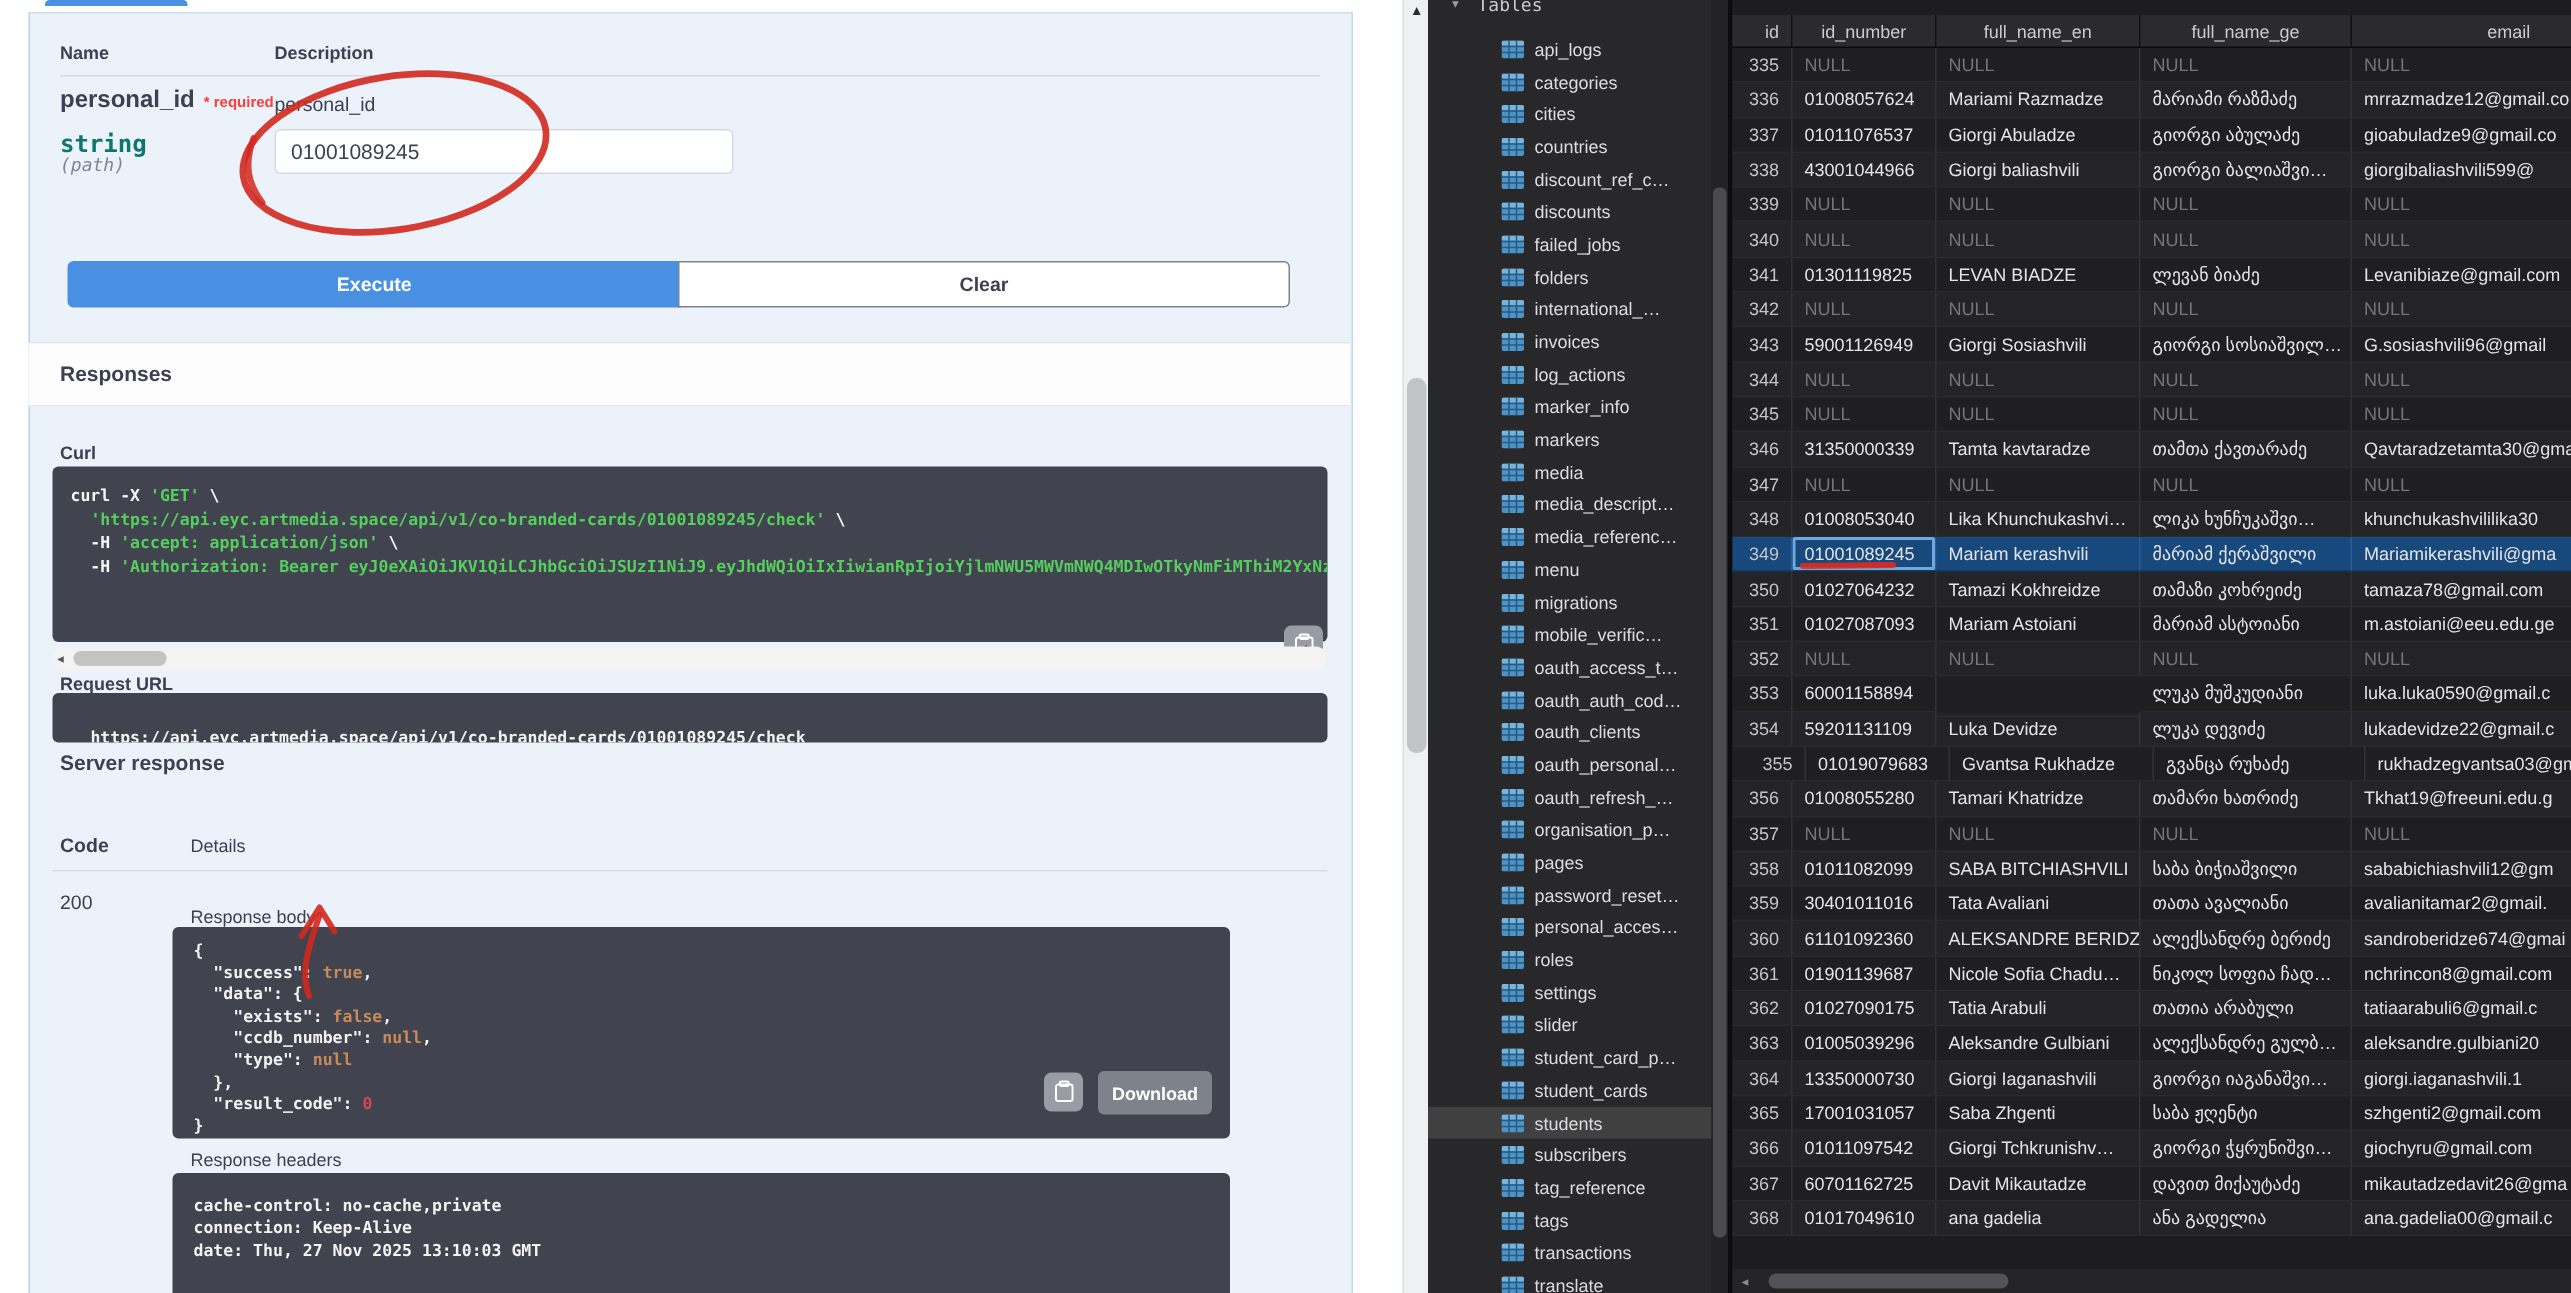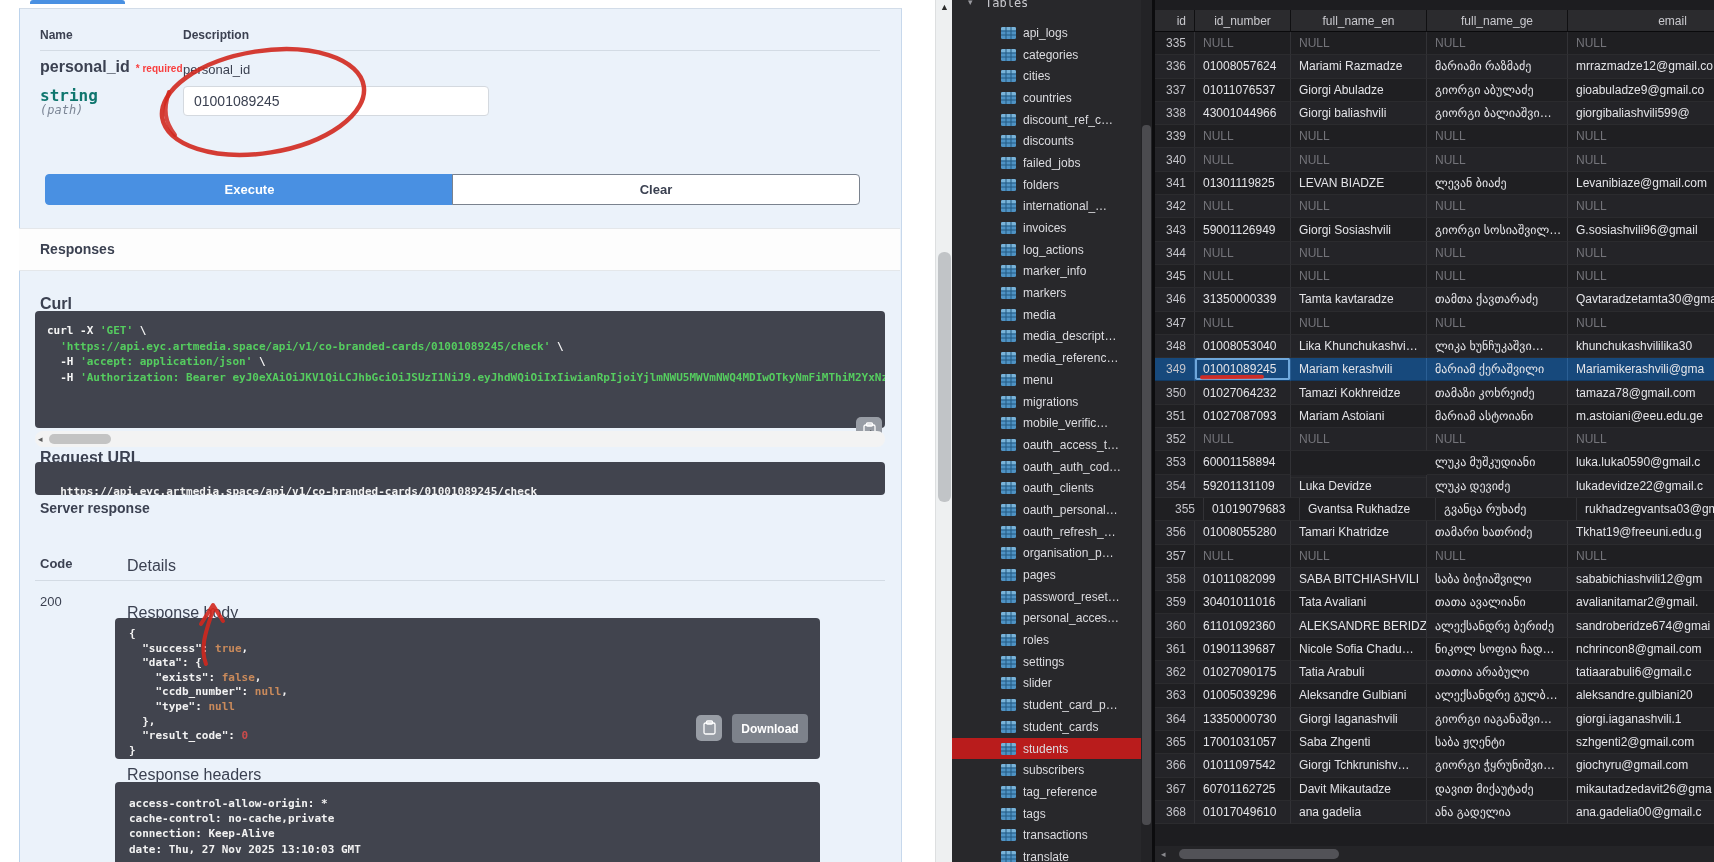--- a/index.html
+++ b/index.html
@@ -3,21 +3,21 @@
 <meta charset="utf-8">
 <style>
   html,body{margin:0;padding:0}
   body{width:1714px;height:862px;overflow:hidden;position:relative;background:#fff;
        font-family:"Liberation Sans",sans-serif;}
   .abs{position:absolute}
   
   #opblock{left:19px;top:8px;width:881px;height:854px;background:#ebf2fa;
            border-left:1px solid #bcd3ec;border-right:1px solid #c7d8ec;border-top:1px solid #d2dce8}
   #tab-strip{left:30px;top:0;width:95px;height:4px;background:#4990e2;border-radius:3px 3px 0 0}
-  .lbl{color:#3b4151;font-size:16px}
+  .lbl{color:#3b4151;font-size:12px}
   .lbl-b{color:#3b4151;font-size:12px;font-weight:700}
   .hr{height:1px;background:#d3dbe4}
   #param-name-row{left:40px;top:58px;display:flex;align-items:baseline;gap:6px}
   #param-name{font-size:16px;font-weight:700;color:#3b4151}
   #param-required{font-size:10px;color:#f93e3e;font-weight:700}
   #param-type{left:40px;top:86px;font-family:"DejaVu Sans Mono",monospace;font-size:16px;font-weight:700;color:#0f766e}
   #param-in{left:40px;top:103px;font-family:"DejaVu Sans Mono",monospace;font-size:12px;font-style:italic;color:#7c8696}
   #param-desc{left:183px;top:62px;font-size:13px;color:#3b4151}
   #param-input{left:183px;top:86px;width:284px;height:28px;border:1px solid #d4d9df;border-radius:4px;
                padding:0 10px;font-size:14px;color:#3b4151;background:#fff;outline:none}
@@ -51,21 +51,21 @@
   #vscroll-up{left:4px;top:2px;font-size:9px;color:#2b2b2b}
   #vscroll-thumb{left:2px;top:252px;width:13px;height:250px;background:#c1c4c7;border-radius:6px}
   
   #dbapp{left:952px;top:0;width:762px;height:862px;background:#1f1f22;
          font-family:"DejaVu Sans Mono","DejaVu Sans",monospace}
   #sidebar{left:952px;top:0;width:189px;height:862px;background:#28282b}
   #tree-header{left:985px;top:-4px;font-size:12px;color:#c9c9ce}
   #tree-caret{left:968px;top:-3px;font-size:9px;color:#9a9aa0}
   #side-items{left:952px;top:22px;width:189px}
   .side-item{height:21.7px;display:flex;align-items:center;padding-left:49px;gap:7px;cursor:pointer}
-  .side-item.selected{background:#b91c1c}
+  .side-item.selected{background:#404040}
   .t-label{font-size:12px;color:#dcdce0;white-space:nowrap}
   .t-icon{display:flex}
   #side-scroll{left:1141px;top:0;width:11px;height:862px;background:#232326}
   #side-scroll-thumb{left:1px;top:125px;width:9px;height:700px;background:#4b4b4f;border-radius:4px}
   #grid-gap{left:1152px;top:0;width:3px;height:862px;background:#0c0c0e}
   #grid{left:1155px;top:0;width:559px;height:862px;background:#1d1d20}
   #grid-header{left:1155px;top:10px;display:flex;height:22px}
   .gh-cell{background:#2b2b2e;border-right:1px solid #101012;border-bottom:1px solid #0a0a0c;
            color:#c9c9ce;font-size:12px;display:flex;align-items:center;justify-content:center;box-sizing:border-box}
   .gh-cell.al-r{justify-content:flex-end;padding-right:8px}
@@ -157,21 +157,20 @@
     <div class="code-line"><span class="c-plain">    "exists": </span><span class="c-lit">false</span><span class="c-plain">,</span></div>
     <div class="code-line"><span class="c-plain">    "ccdb_number": </span><span class="c-lit">null</span><span class="c-plain">,</span></div>
     <div class="code-line"><span class="c-plain">    "type": </span><span class="c-lit">null</span></div>
     <div class="code-line"><span class="c-plain">  },</span></div>
     <div class="code-line"><span class="c-plain">  "result_code": </span><span class="c-num">0</span></div>
     <div class="code-line"><span class="c-plain">}</span></div>
   </div>
 
 <div class="abs lbl" style="left:127px;top:766px">Response headers</div>
 <div class="abs darkblock" id="respheaders-block">
-    <div class="code-line"><span class="c-plain">access-control-allow-origin: *</span></div>
     <div class="code-line"><span class="c-plain">cache-control: no-cache,private</span></div>
     <div class="code-line"><span class="c-plain">connection: Keep-Alive</span></div>
     <div class="code-line"><span class="c-plain">date: Thu, 27 Nov 2025 13:10:03 GMT</span></div>
   </div>
 
 <div class="abs" id="vscroll">
   <span class="abs" id="vscroll-up">▲</span>
   <div class="abs" id="vscroll-thumb"></div>
 </div>
 

